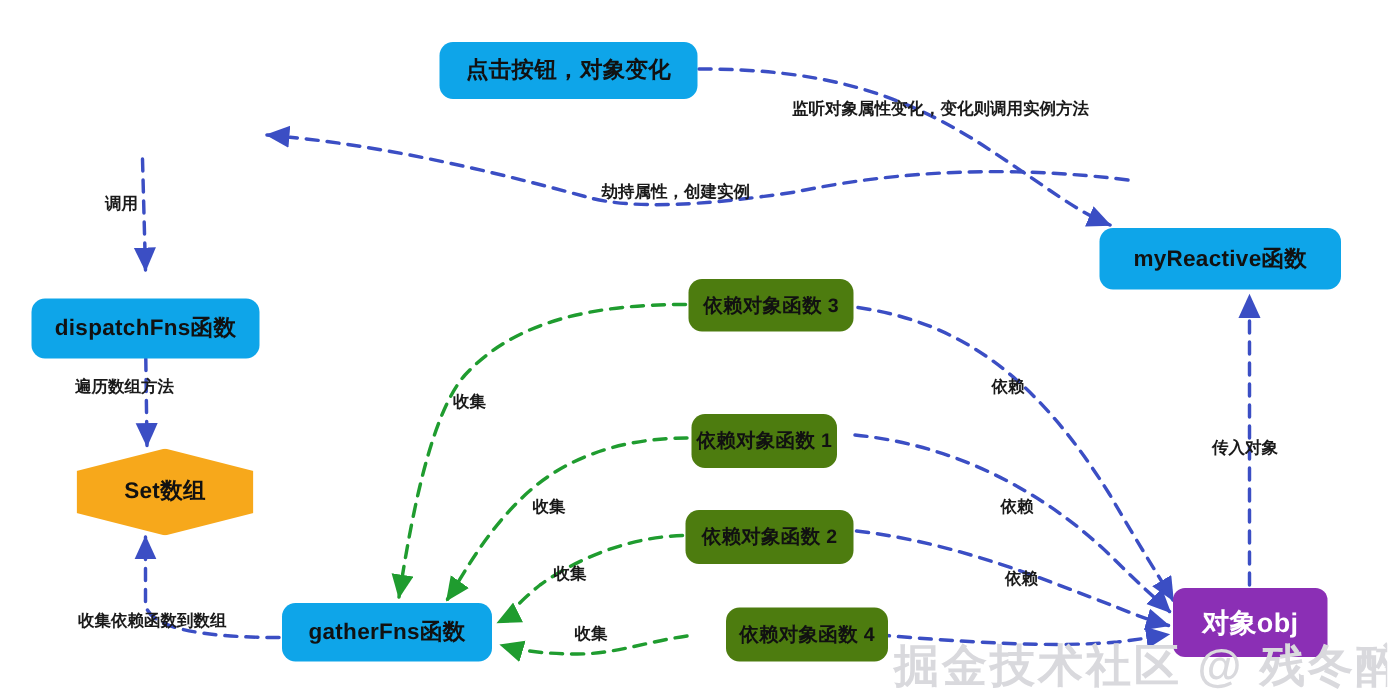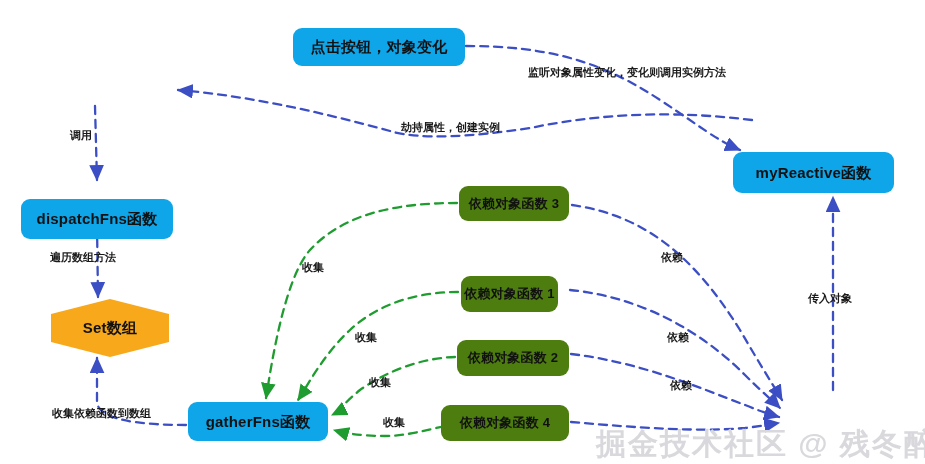--- a/index.html
+++ b/index.html
@@ -88,28 +88,29 @@
 
   <div class="node hex" style="left:51px;top:299px;width:118px;height:58px;font-size:15px;">
     <span class="hexshape"></span>
     <span class="hexlabel">Set数组</span>
   </div>
 
   <div class="node orange" style="left:733px;top:152px;width:161px;height:41px;font-size:15px;">myReactive函数</div>
 
   <div class="node orange" style="left:188px;top:402px;width:140px;height:39px;font-size:15px;">gatherFns函数</div>
 
+  <div class="node purple" style="left:782px;top:392px;width:103px;height:46px;font-size:18px;">对象obj</div>
 
   <div class="node cyan" style="left:459px;top:186px;width:110px;height:35px;font-size:13px;">依赖对象函数 3</div>
 
   <div class="node cyan" style="left:461px;top:276px;width:97px;height:36px;font-size:13px;">依赖对象函数 1</div>
 
   <div class="node cyan" style="left:457px;top:340px;width:112px;height:36px;font-size:13px;">依赖对象函数 2</div>
 
-  <div class="node cyan" style="left:441px;top:405px;width:128px;height:36px;font-size:13px;">依赖对象函数 4</div>
+  <div class="node cyan" style="left:484px;top:405px;width:108px;height:36px;font-size:13px;">依赖对象函数 4</div>
 
   <div class="edge-label" style="left:70px;top:128px;">调用</div>
 
   <div class="edge-label" style="left:50px;top:250px;">遍历数组方法</div>
 
   <div class="edge-label" style="left:52px;top:406px;">收集依赖函数到数组</div>
 
   <div class="edge-label" style="left:528px;top:65px;">监听对象属性变化，变化则调用实例方法</div>
 
   <div class="edge-label" style="left:401px;top:120px;">劫持属性，创建实例</div>

